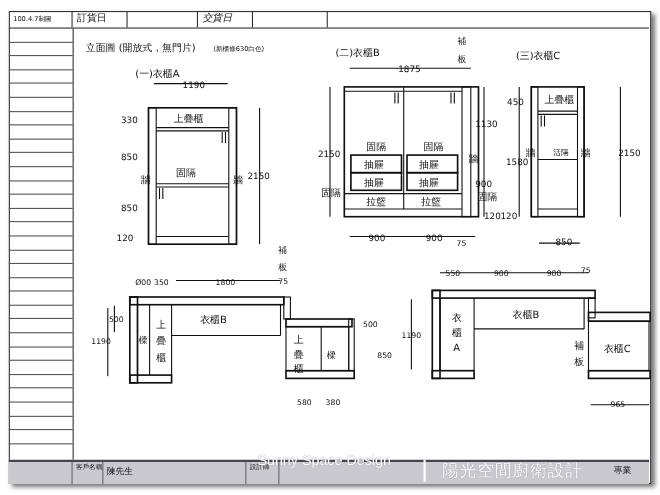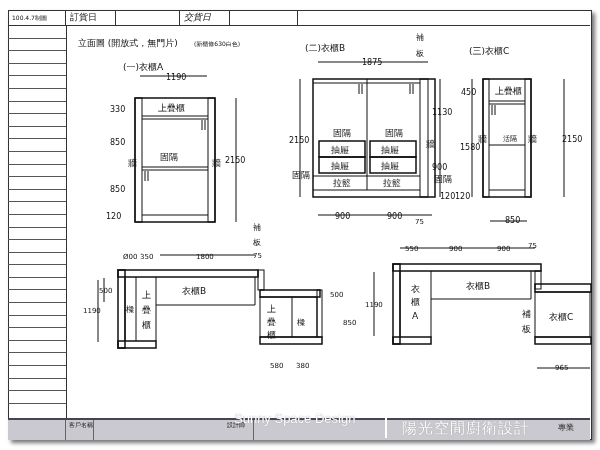--- a/index.html
+++ b/index.html
@@ -232,18 +232,19 @@
     <text x="522" y="317" font-size="9">補</text>
     <text x="522" y="332" font-size="9">板</text>
     <text x="549" y="320" font-size="9">衣櫃C</text>
     <text x="555" y="370" font-size="7">965</text>
   </g>
 </svg>
 
 <div class="footer">
   <div class="fcell" style="left:0;width:58px;"></div>
   <div class="fcell" style="left:58px;width:28px;font-size:6px;">客戶名稱</div>
+  <div class="fcell" style="left:86px;width:130px;line-height:18px;">陳先生</div>
   <div class="fcell" style="left:216px;width:30px;font-size:6px;">設計師</div>
 </div>
 <div class="bar-sep"></div>
 <div class="brand-en">Sunny Space Design</div>
 <div class="brand-zh">陽光空間廚衛設計</div>
 <div class="brand-extra">專業</div>
 
 </body></html>

